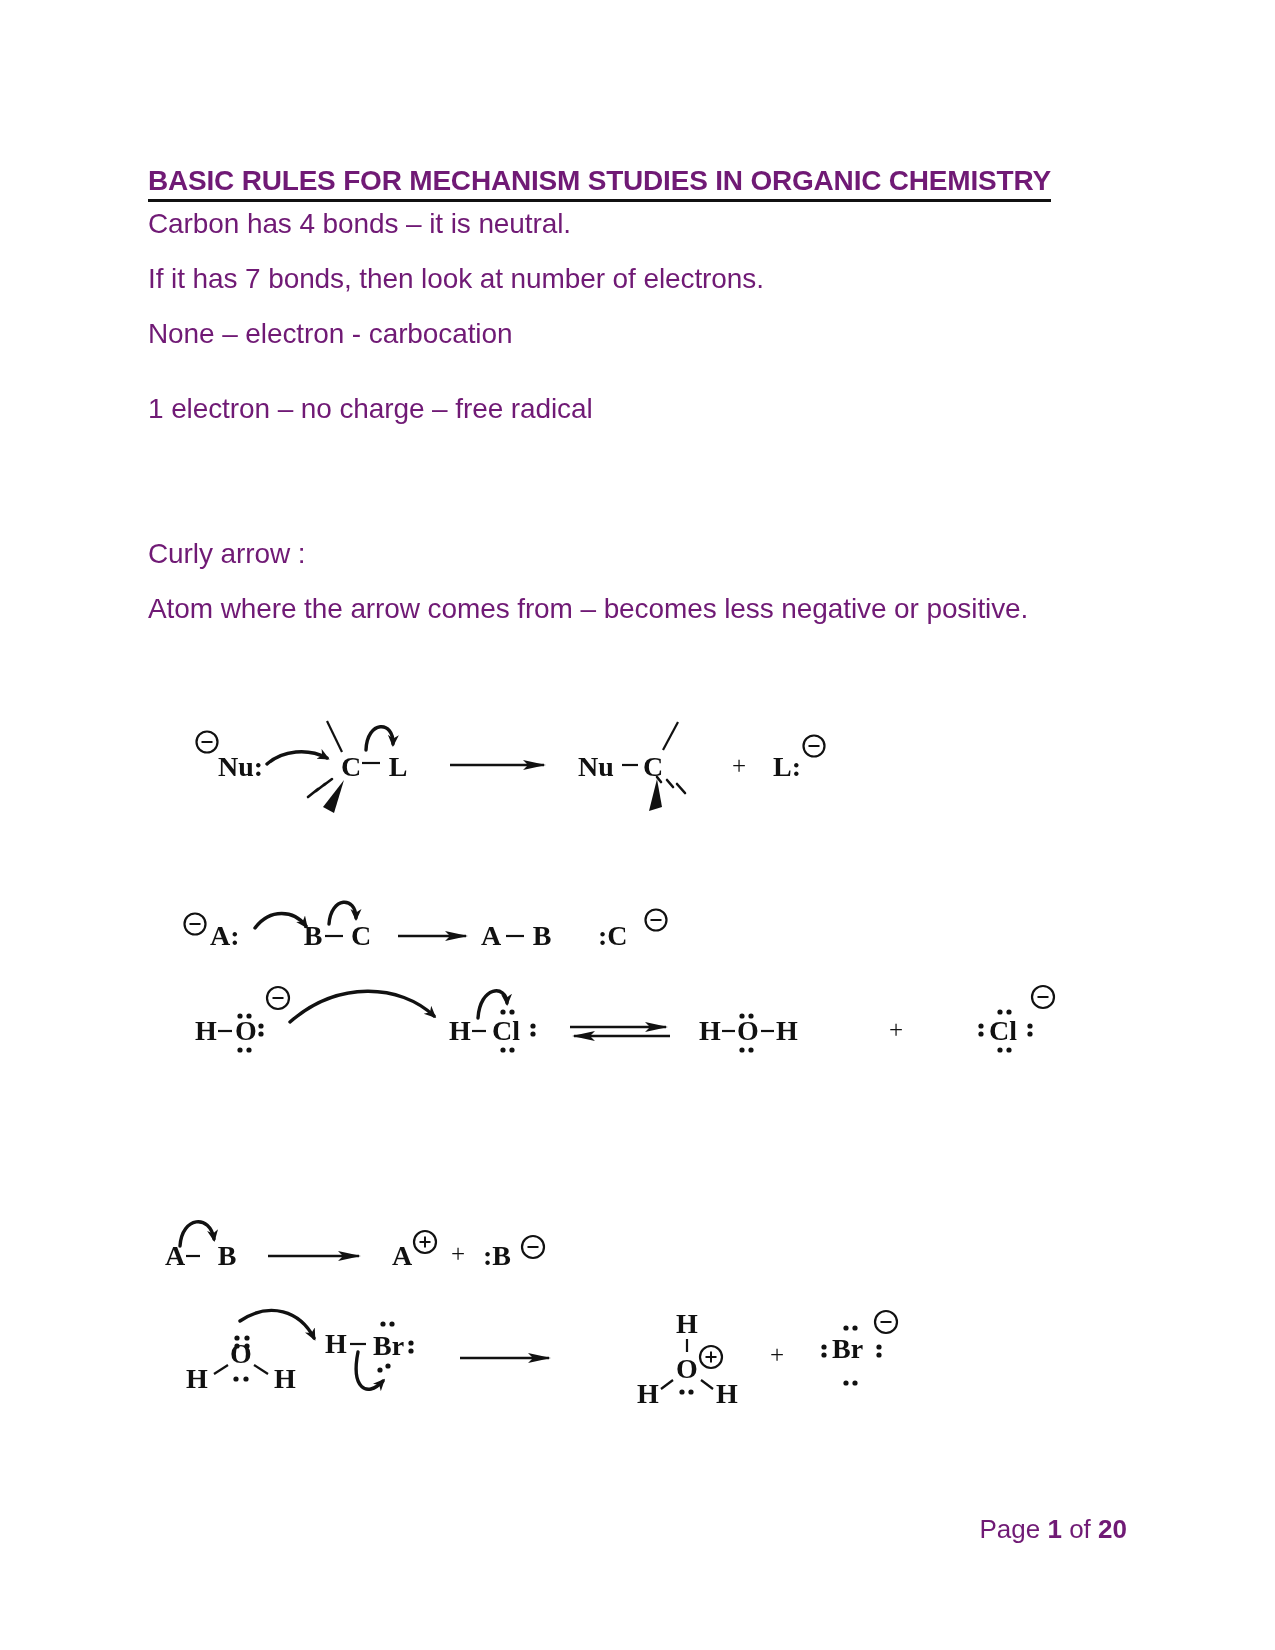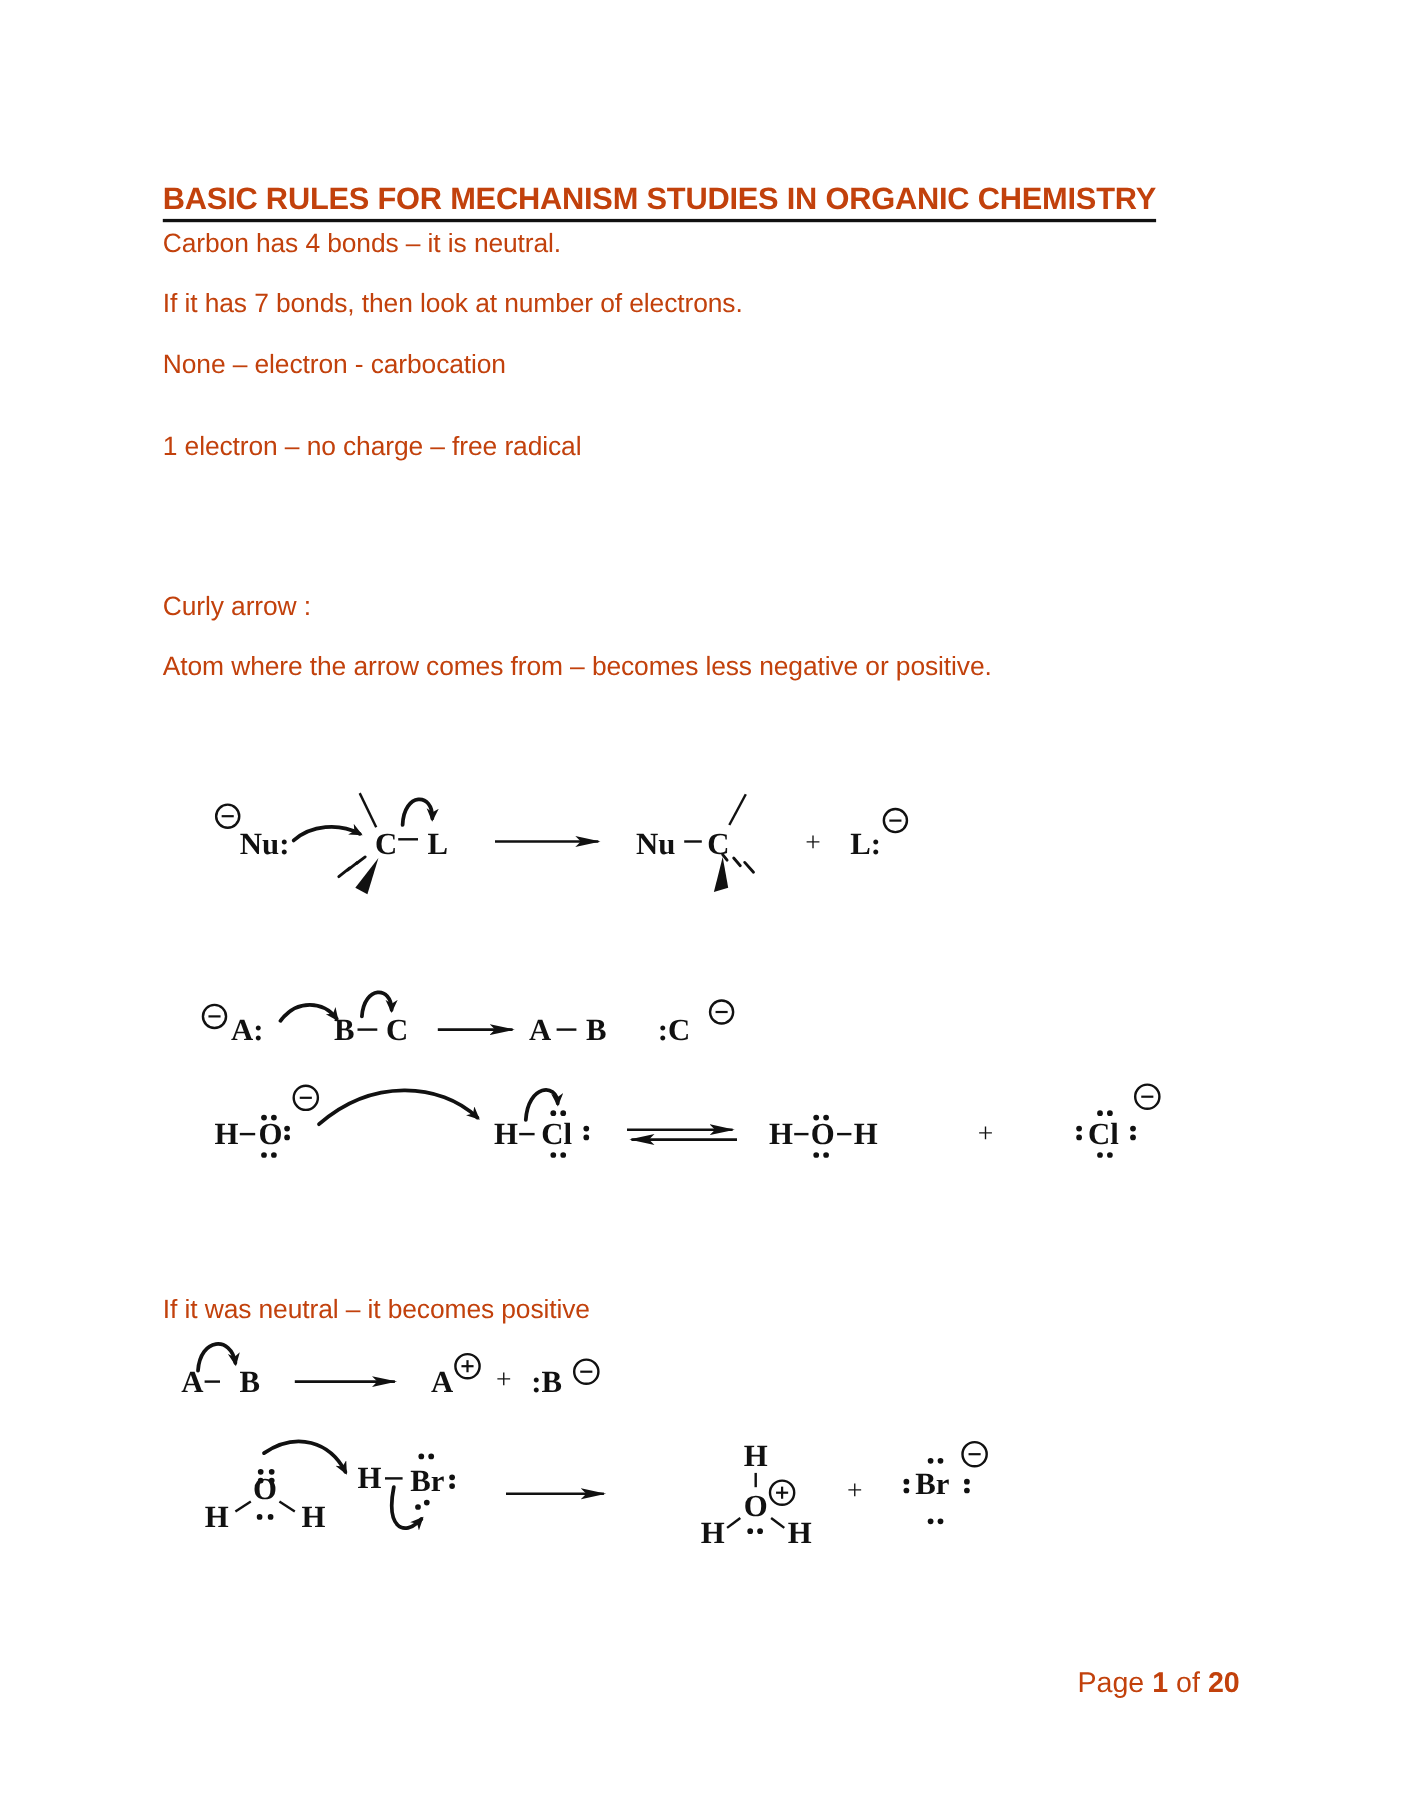--- a/index.html
+++ b/index.html
@@ -1,29 +1,29 @@
 <!DOCTYPE html>
 <html><head>
 <meta charset="utf-8">
 <style>
   html,body{margin:0;padding:0;background:#e8e8e8;}
   .page{
     position:relative; width:1275px; height:1650px; background:#ffffff;
-    margin:0 auto; overflow:hidden; color:#c2410c;
+    margin:0 auto; overflow:hidden; color:#701a75;
     font-family:"Liberation Sans",sans-serif;
   }
   .title{
     position:absolute; left:148px; top:146px;
     font-size:28px; font-weight:bold; letter-spacing:-0.2px;
     white-space:nowrap;
   }
   .title span{ border-bottom:3px solid #111; padding-bottom:3px; }
   .para{
     position:absolute; left:148px; margin:0;
-    font-size:24px; white-space:nowrap; letter-spacing:-0.1px;
+    font-size:28px; white-space:nowrap; letter-spacing:-0.1px;
   }
   .p0{top:208px}.p1{top:263px}.p2{top:318px}.p3{top:393px}.p4{top:428px}
   .p5{top:538px}.p6{top:593px}.p7{top:648px}.p8{top:1177px}
   .footer{
     position:absolute; right:148px; top:1514px; font-size:26px; white-space:nowrap;
   }
   .footer b{font-weight:bold;}
   svg.diagram{position:absolute; overflow:visible;}
   .d1{left:148px; top:690px;}
   .d2{left:148px; top:880px;}
@@ -58,21 +58,20 @@
   </svg>
 
   <h1 class="title"><span>BASIC RULES FOR MECHANISM STUDIES IN ORGANIC CHEMISTRY</span></h1>
 
   <p class="para p0">Carbon has 4 bonds – it is neutral.</p>
   <p class="para p1">If it has 7 bonds, then look at number of electrons.</p>
   <p class="para p2">None – electron - carbocation</p>
   <p class="para p3">1 electron – no charge – free radical</p>
   <p class="para p5">Curly arrow :</p>
   <p class="para p6">Atom where the arrow comes from – becomes less negative or positive.</p>
-  <p class="para p8">If it was neutral – it becomes positive</p>
 
   <svg class="diagram d1" width="700" height="135">
     <g transform="translate(59,52)">
       <circle class="chgc" r="10.5"></circle>
         <line class="chgl" x1="-5.5" y1="0" x2="5.5" y2="0"></line>
     </g>
     <text class="atom" x="70" y="86">Nu:</text>
     <path class="curly" d="M119,74 C135,60 160,58 179,68" marker-end="url(#ch)"></path>
     <line class="bond" x1="179" y1="31" x2="194" y2="62"></line>
     <text class="atom" x="203" y="86" text-anchor="middle">C</text>

